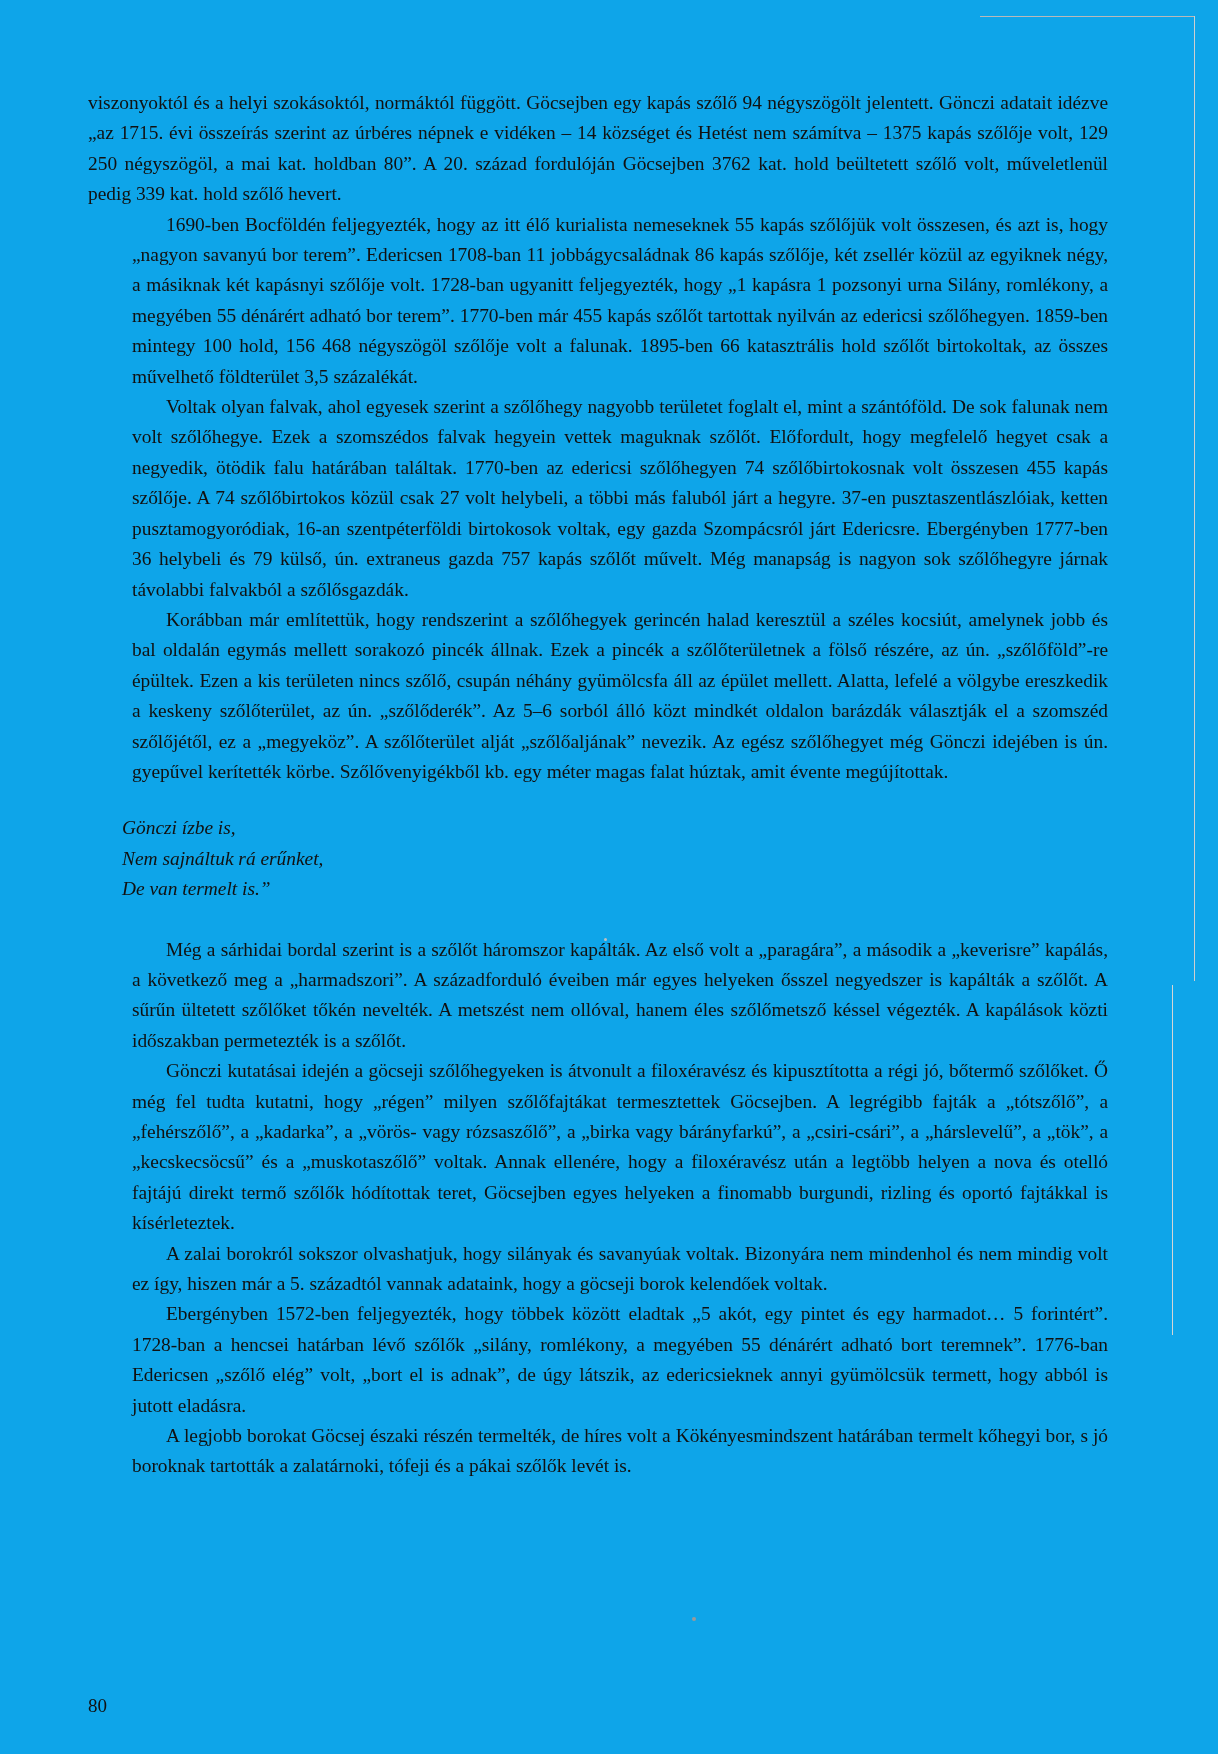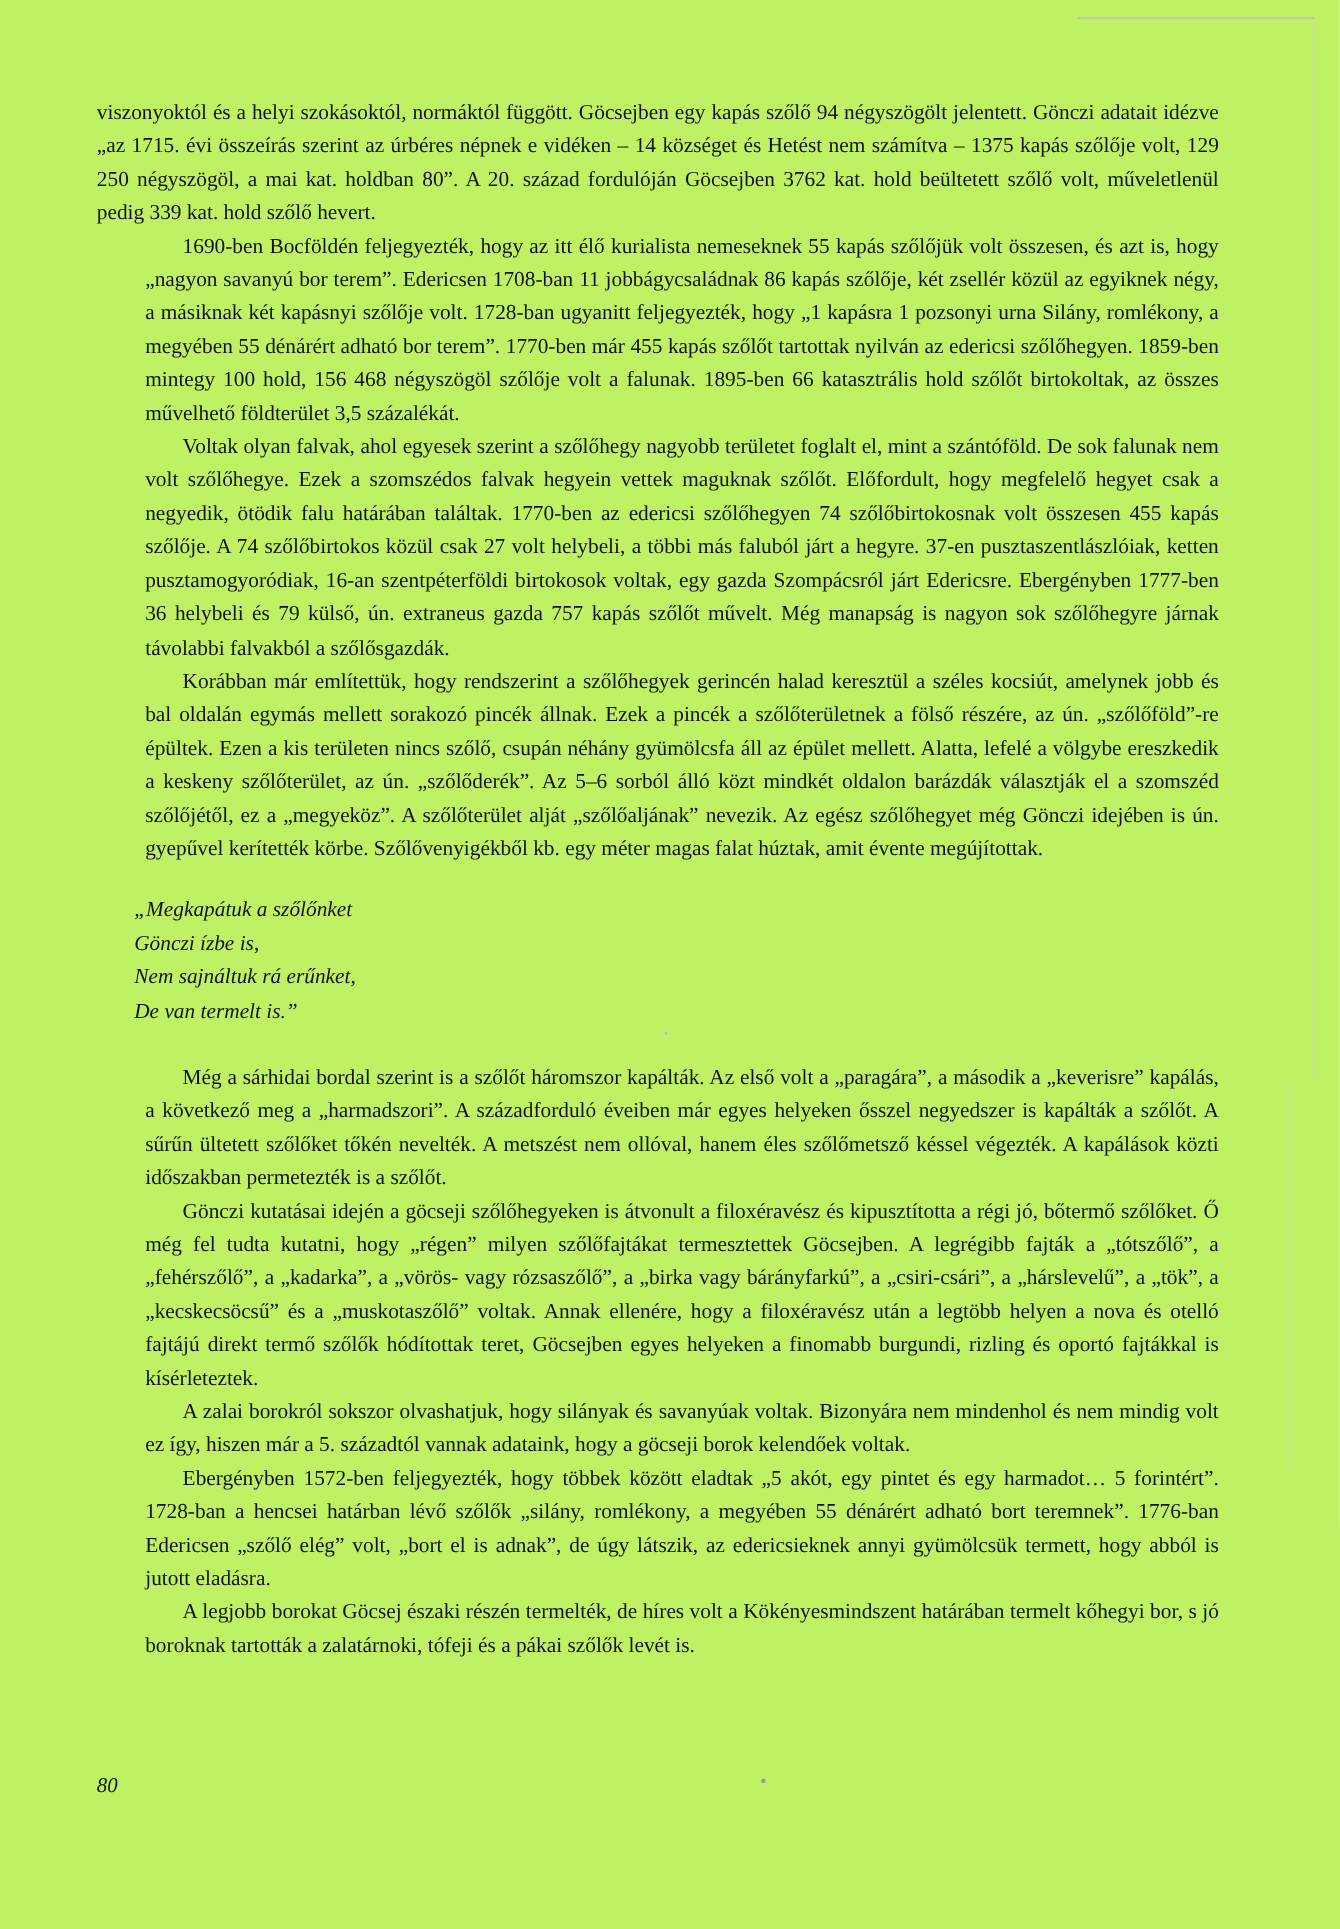--- a/index.html
+++ b/index.html
@@ -13,21 +13,21 @@
     position: relative;
     font-family: "Liberation Serif", serif;
     color: #111111;
     overflow: hidden;
   }
   .page {
     position: absolute;
     left: 0; top: 0;
     width: 1218px;
     height: 1754px;
-    background: #bef264;
+    background: #0ea5e9;
   }
   
   .scan-rule-top {
     position: absolute;
     top: 16px;
     left: 980px;
     width: 215px;
     height: 1px;
     background: #b9b9b9;
   }
@@ -74,25 +74,24 @@
   }
   .verse div {
     white-space: pre;
   }
   .gap {
     height: 30px;
   }
   .folio {
     position: absolute;
     left: 88px;
-    top: 1612px;
+    top: 1694px;
     font-size: 19px;
     line-height: 24px;
     color: #111111;
-    font-style: italic;
   }
   .speck {
     position: absolute;
     background: #9a9a9a;
     border-radius: 50%;
   }
   .speck-a { left: 692px; top: 1617px; width: 4px; height: 4px; }
   .speck-b { left: 604px; top: 938px; width: 3px; height: 3px; background:#c0c0c0; }
 </style>
 </head>
@@ -107,21 +106,20 @@
   <div class="speck speck-b"></div>
 
   <div class="text-column">
 
     <p>viszonyoktól és a helyi szokásoktól, normáktól függött. Göcsejben egy kapás szőlő 94 négyszögölt jelentett. Gönczi adatait idézve „az 1715. évi összeírás szerint az úrbéres népnek e vidéken – 14 községet és Hetést nem számítva – 1375 kapás szőlője volt, 129 250 négyszögöl, a mai kat. holdban 80”. A 20. század fordulóján Göcsejben 3762 kat. hold beültetett szőlő volt, műveletlenül pedig 339 kat. hold szőlő hevert.</p>
     <p class="indent">1690-ben Bocföldén feljegyezték, hogy az itt élő kurialista nemeseknek 55 kapás szőlőjük volt összesen, és azt is, hogy „nagyon savanyú bor terem”. Edericsen 1708-ban 11 jobbágycsaládnak 86 kapás szőlője, két zsellér közül az egyiknek négy, a másiknak két kapásnyi szőlője volt. 1728-ban ugyanitt feljegyezték, hogy „1 kapásra 1 pozsonyi urna Silány, romlékony, a megyében 55 dénárért adható bor terem”. 1770-ben már 455 kapás szőlőt tartottak nyilván az edericsi szőlőhegyen. 1859-ben mintegy 100 hold, 156 468 négyszögöl szőlője volt a falunak. 1895-ben 66 katasztrális hold szőlőt birtokoltak, az összes művelhető földterület 3,5 százalékát.</p>
     <p class="indent">Voltak olyan falvak, ahol egyesek szerint a szőlőhegy nagyobb területet foglalt el, mint a szántóföld. De sok falunak nem volt szőlőhegye. Ezek a szomszédos falvak hegyein vettek maguknak szőlőt. Előfordult, hogy megfelelő hegyet csak a negyedik, ötödik falu határában találtak. 1770-ben az edericsi szőlőhegyen 74 szőlőbirtokosnak volt összesen 455 kapás szőlője. A 74 szőlőbirtokos közül csak 27 volt helybeli, a többi más faluból járt a hegyre. 37-en pusztaszentlászlóiak, ketten pusztamogyoródiak, 16-an szentpéterföldi birtokosok voltak, egy gazda Szompácsról járt Edericsre. Ebergényben 1777-ben 36 helybeli és 79 külső, ún. extraneus gazda 757 kapás szőlőt művelt. Még manapság is nagyon sok szőlőhegyre járnak távolabbi falvakból a szőlősgazdák.</p>
     <p class="indent">Korábban már említettük, hogy rendszerint a szőlőhegyek gerincén halad keresztül a széles kocsiút, amelynek jobb és bal oldalán egymás mellett sorakozó pincék állnak. Ezek a pincék a szőlőterületnek a fölső részére, az ún. „szőlőföld”-re épültek. Ezen a kis területen nincs szőlő, csupán néhány gyümölcsfa áll az épület mellett. Alatta, lefelé a völgybe ereszkedik a keskeny szőlőterület, az ún. „szőlőderék”. Az 5–6 sorból álló közt mindkét oldalon barázdák választják el a szomszéd szőlőjétől, ez a „megyeköz”. A szőlőterület alját „szőlőaljának” nevezik. Az egész szőlőhegyet még Gönczi idejében is ún. gyepűvel kerítették körbe. Szőlővenyigékből kb. egy méter magas falat húztak, amit évente megújítottak.</p>
 
     <div class="verse">
-      <div>„Megkapátuk a szőlőnket</div>
       <div>Gönczi ízbe is,</div>
       <div>Nem sajnáltuk rá erűnket,</div>
       <div>De van termelt is.”</div>
     </div>
 
     <div class="gap"></div>
 
     <p class="indent">Még a sárhidai bordal szerint is a szőlőt háromszor kapálták. Az első volt a „paragára”, a második a „keverisre” kapálás, a következő meg a „harmadszori”. A századforduló éveiben már egyes helyeken ősszel negyedszer is kapálták a szőlőt. A sűrűn ültetett szőlőket tőkén nevelték. A metszést nem ollóval, hanem éles szőlőmetsző késsel végezték. A kapálások közti időszakban permetezték is a szőlőt.</p>
     <p class="indent">Gönczi kutatásai idején a göcseji szőlőhegyeken is átvonult a filoxéravész és kipusztította a régi jó, bőtermő szőlőket. Ő még fel tudta kutatni, hogy „régen” milyen szőlőfajtákat termesztettek Göcsejben. A legrégibb fajták a „tótszőlő”, a „fehérszőlő”, a „kadarka”, a „vörös- vagy rózsaszőlő”, a „birka vagy bárányfarkú”, a „csiri-csári”, a „hárslevelű”, a „tök”, a „kecskecsöcsű” és a „muskotaszőlő” voltak. Annak ellenére, hogy a filoxéravész után a legtöbb helyen a nova és otelló fajtájú direkt termő szőlők hódítottak teret, Göcsejben egyes helyeken a finomabb burgundi, rizling és oportó fajtákkal is kísérleteztek.</p>
     <p class="indent">A zalai borokról sokszor olvashatjuk, hogy silányak és savanyúak voltak. Bizonyára nem mindenhol és nem mindig volt ez így, hiszen már a 5. századtól vannak adataink, hogy a göcseji borok kelendőek voltak.</p>

